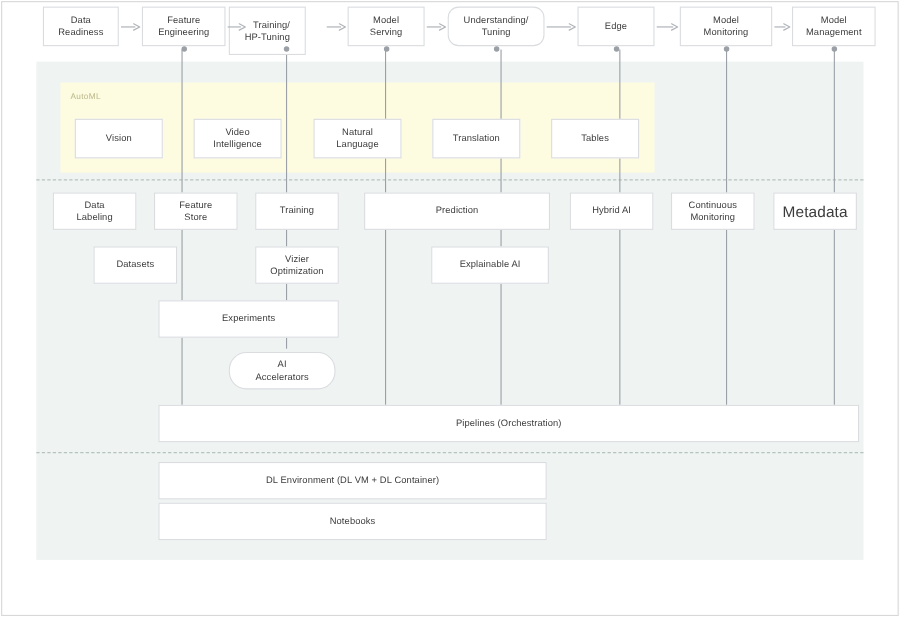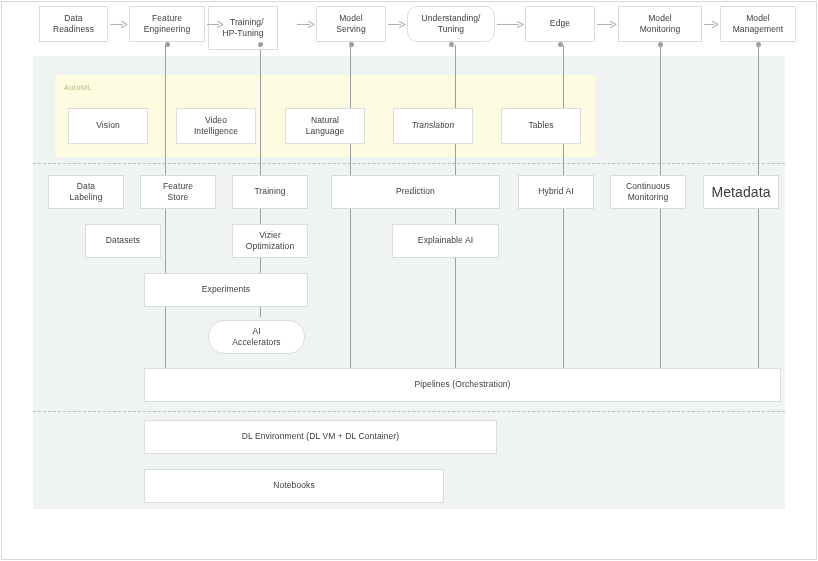--- a/index.html
+++ b/index.html
@@ -148,21 +148,21 @@
         </svg>
       </div>
     </div>
 
   <div id="automl-boxes">
       <div class="box" style="left: 68px; top: 108px; width: 80px; height: 36px; font-size: 8.5px;">Vision</div>
       <div class="box" style="left: 176px; top: 108px; width: 80px; height: 36px; font-size: 8.5px;">Video
 Intelligence</div>
       <div class="box" style="left: 285px; top: 108px; width: 80px; height: 36px; font-size: 8.5px;">Natural
 Language</div>
-      <div class="box" style="left: 393px; top: 108px; width: 80px; height: 36px; font-size: 8.5px; font-style: italic;">Translation</div>
+      <div class="box" style="left: 393px; top: 108px; width: 80px; height: 36px; font-size: 8.5px;">Translation</div>
       <div class="box" style="left: 501px; top: 108px; width: 80px; height: 36px; font-size: 8.5px;">Tables</div>
     </div>
 
   <div id="svc-row1">
       <div class="box" style="left: 48px; top: 175px; width: 76px; height: 34px; font-size: 8.5px;">Data
 Labeling</div>
       <div class="box" style="left: 140px; top: 175px; width: 76px; height: 34px; font-size: 8.5px;">Feature
 Store</div>
       <div class="box" style="left: 232px; top: 175px; width: 76px; height: 34px; font-size: 8.5px;">Training</div>
       <div class="box" style="left: 331px; top: 175px; width: 169px; height: 34px; font-size: 8.5px;">Prediction</div>
@@ -176,16 +176,16 @@
       <div class="box" style="left: 232px; top: 224px; width: 76px; height: 34px; font-size: 8.5px;">Vizier
 Optimization</div>
       <div class="box" style="left: 392px; top: 224px; width: 107px; height: 34px; font-size: 8.5px;">Explainable AI</div>
     </div>
   <div id="svc-misc">
       <div class="box" style="left: 144px; top: 273px; width: 164px; height: 34px; font-size: 8.5px;">Experiments</div>
       <div class="box" style="left: 208px; top: 320px; width: 97px; height: 34px; font-size: 8.5px; border-radius: 16px;">AI
 Accelerators</div>
       <div class="box" style="left: 144px; top: 368px; width: 637px; height: 34px; font-size: 8.5px;">Pipelines (Orchestration)</div>
       <div class="box" style="left: 144px; top: 420px; width: 353px; height: 34px; font-size: 8.5px;">DL Environment (DL VM + DL Container)</div>
-      <div class="box" style="left: 144px; top: 469px; width: 300px; height: 34px; font-size: 8.5px;">Notebooks</div>
+      <div class="box" style="left: 144px; top: 457px; width: 353px; height: 34px; font-size: 8.5px;">Notebooks</div>
     </div>
 
 </div>
 
 </body></html>

